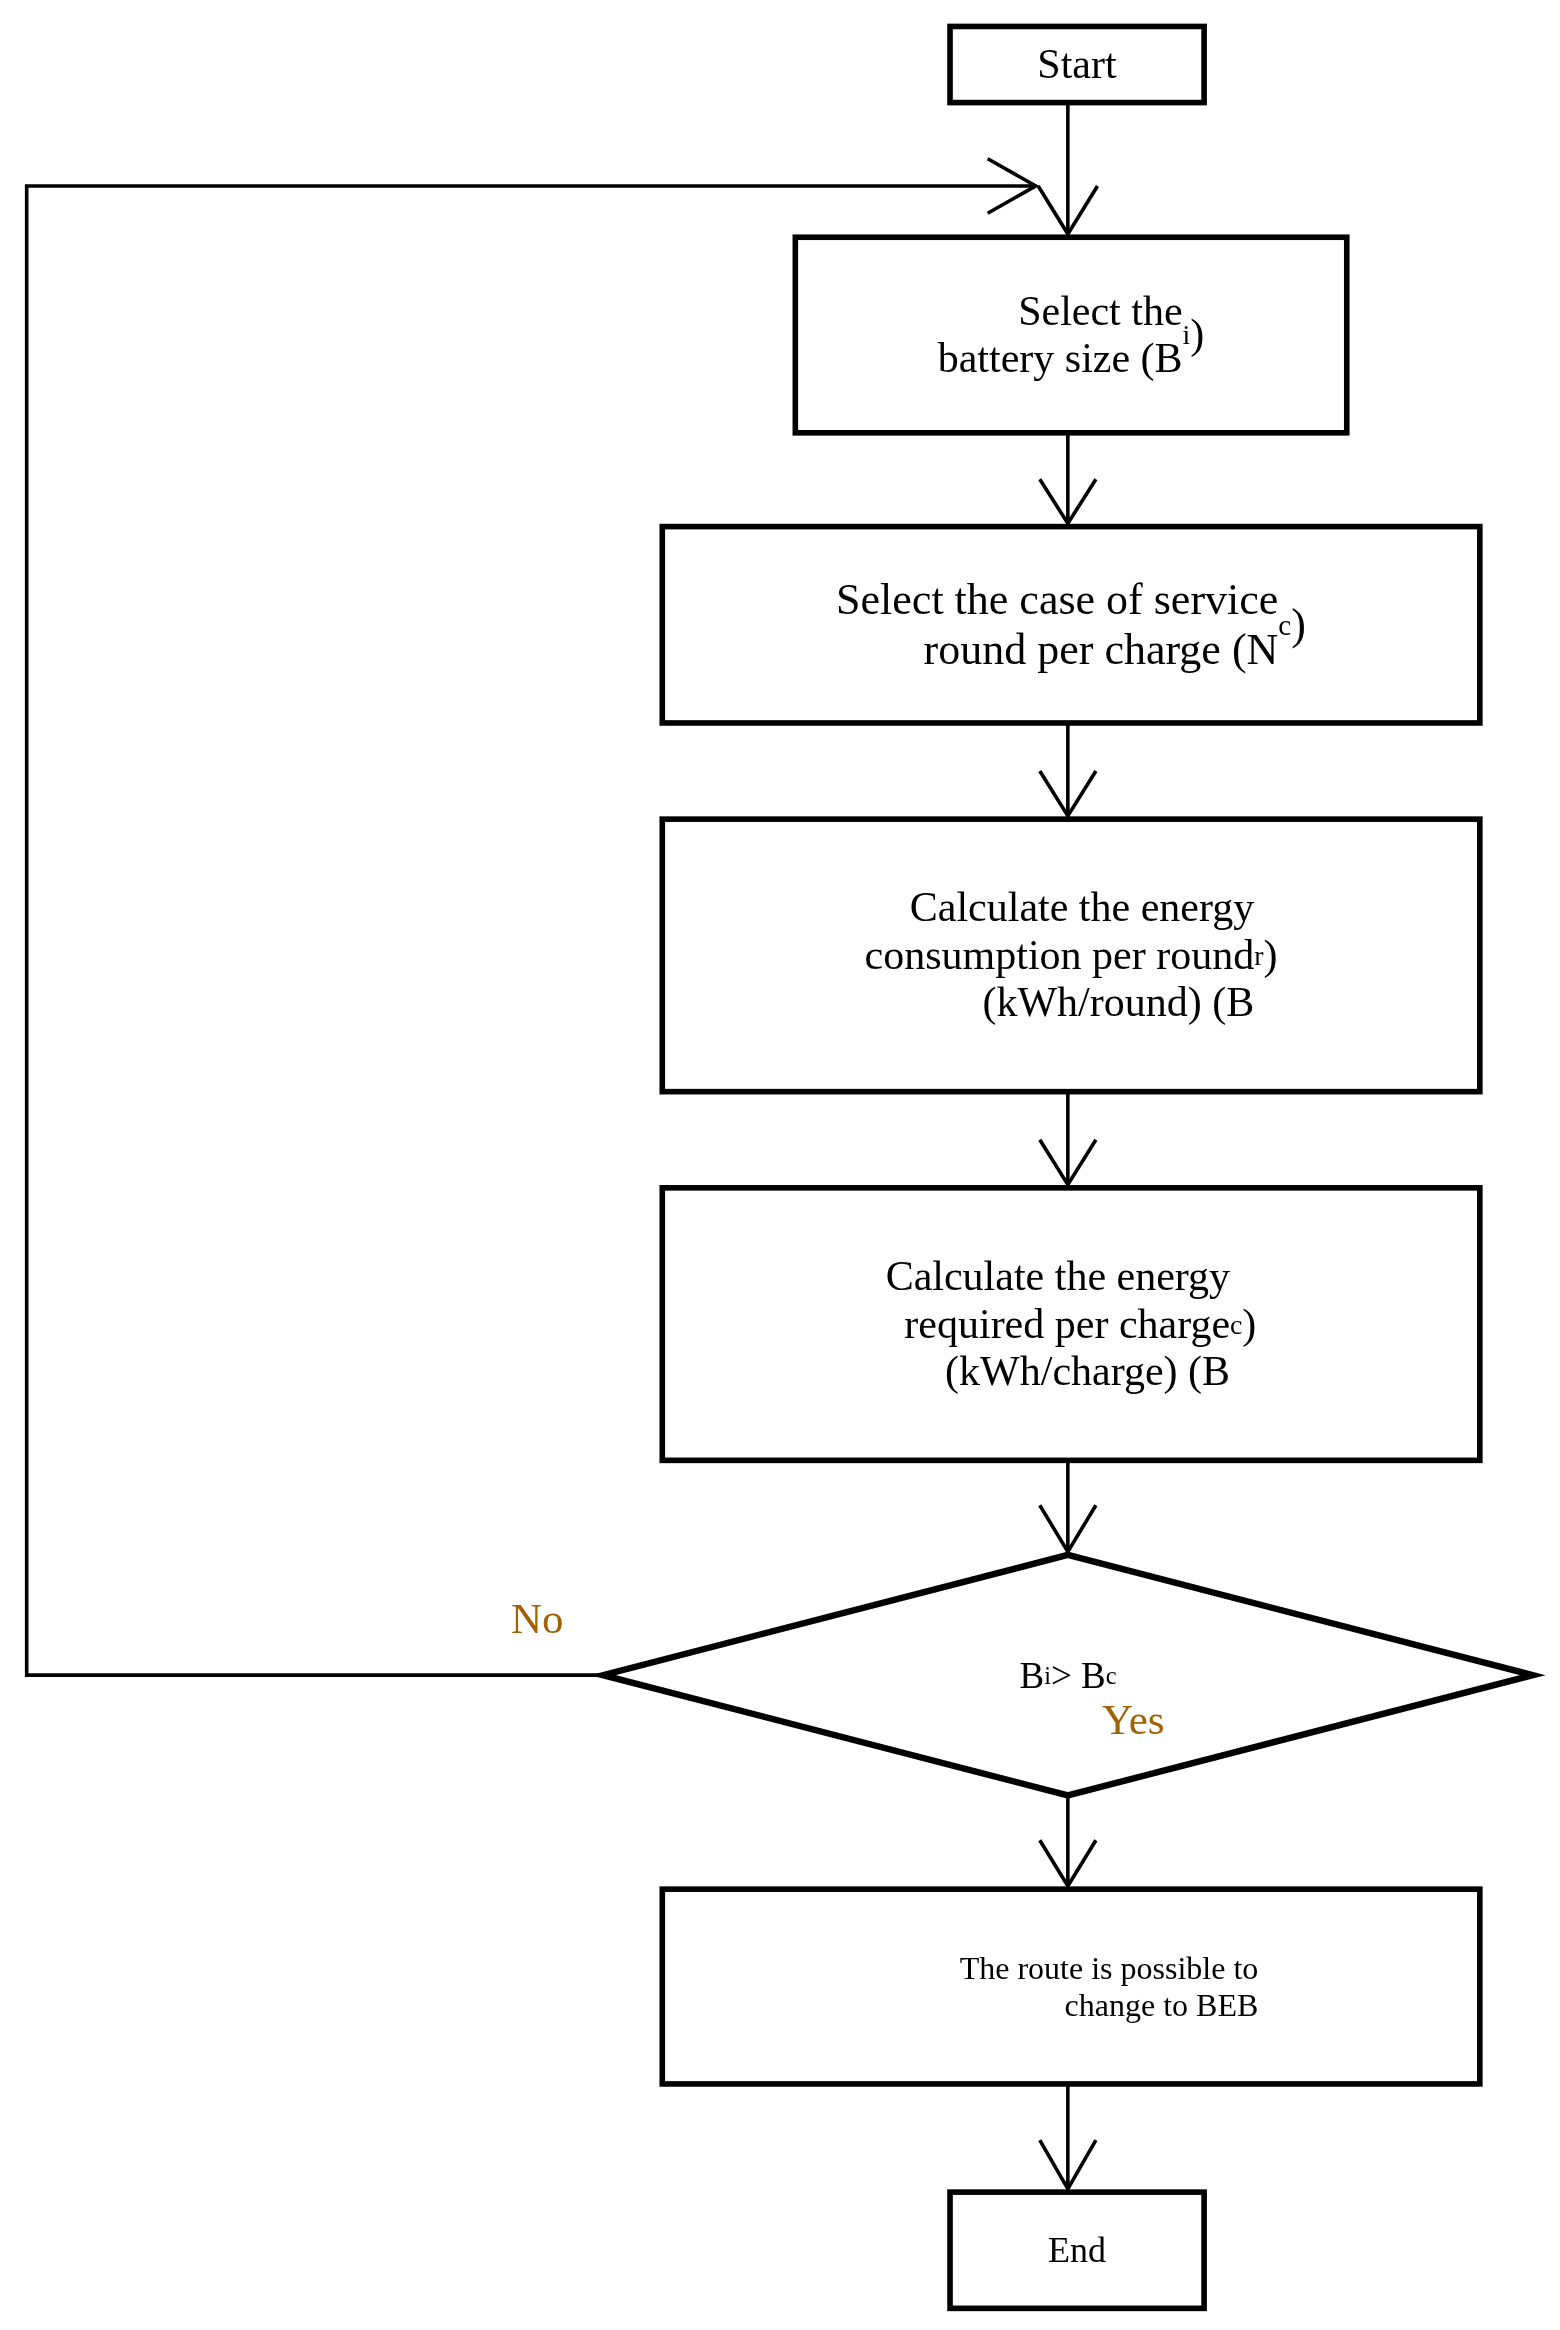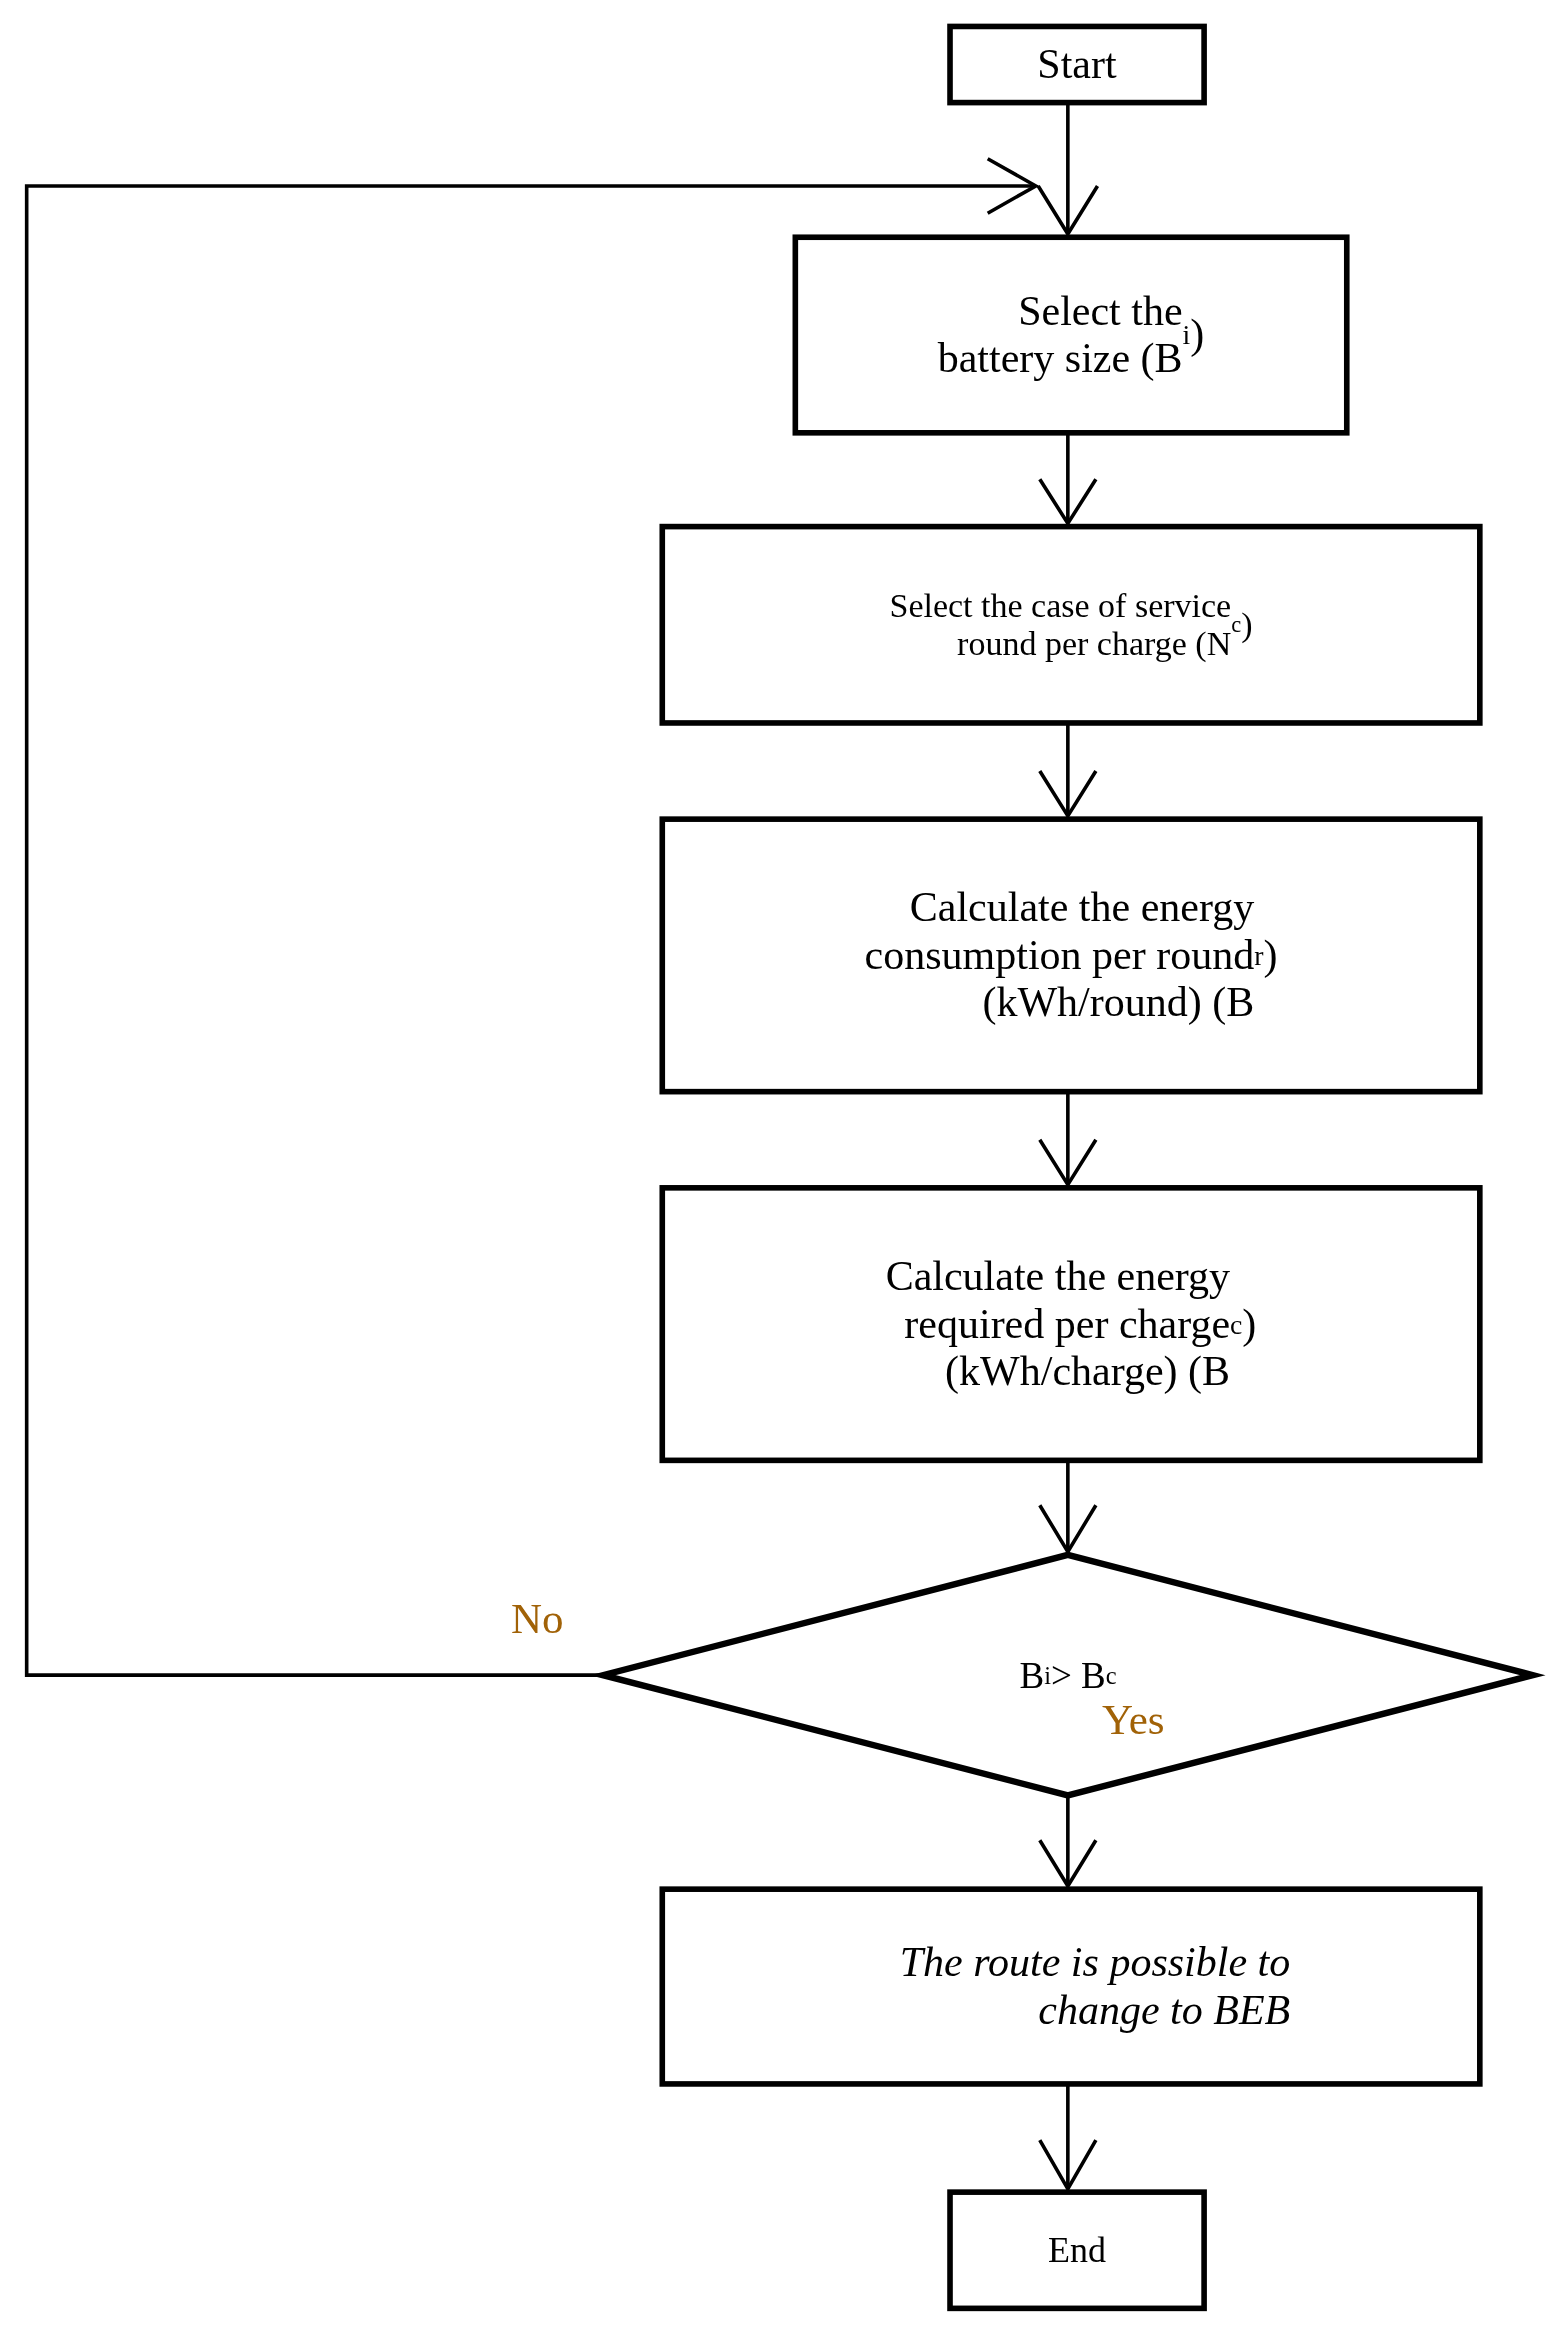--- a/index.html
+++ b/index.html
@@ -130,29 +130,29 @@
     <g>
       <line class="edge-line" x1="1332" y1="2600" x2="1332" y2="2731"></line>
       <polyline class="edge-arrowhead" points="1297,2670 1332,2731 1367,2670"></polyline>
     </g>
   </svg>
 
   <div class="node-text" style="left:950px; top:26.5px; width:254px; height:76px; font-size:42px;">Start</div>
 
   <div class="node-text" style="left:795px; top:237px; width:552px; height:196px; font-size:42px;">Select the<br>battery size (B<sub>i</sub>)</div>
 
-  <div class="node-text" style="left:662px; top:527px; width:818px; height:196px; font-size:34px;">Select the case of service<br>round per charge (N<sub>c</sub>)</div>
+  <div class="node-text" style="left:662px; top:527px; width:818px; height:196px; font-size:44px;">Select the case of service<br>round per charge (N<sub>c</sub>)</div>
 
   <div class="node-text" style="left:662px; top:819px; width:818px; height:273px; font-size:42px;">Calculate the energy<br>consumption per round<br>(kWh/round) (B<sub>r</sub>)</div>
 
   <div class="node-text" style="left:662px; top:1188px; width:818px; height:273px; font-size:42px;">Calculate the energy<br>required per charge<br>(kWh/charge) (B<sub>c</sub>)</div>
 
   <div class="node-text" style="left:948px; top:1651px; width:240px; height:50px; font-size:37px;">B<sub>i</sub> &gt; B<sub>c</sub></div>
 
-  <div class="node-text" style="left:686px; top:1889px; width:818px; height:195px; font-size:42px;font-style:italic;">The route is possible to<br>change to BEB</div>
+  <div class="node-text" style="left:700px; top:1889px; width:818px; height:195px; font-size:32px;">The route is possible to<br>change to BEB</div>
 
   <div class="node-text" style="left:950px; top:2192px; width:254px; height:116px; font-size:36px;">End</div>
 
   <div class="edge-label" style="left:511px; top:1594px; font-size:43px;">No</div>
 
   <div class="edge-label" style="left:1102px; top:1695px; font-size:43px;">Yes</div>
 
 </div>
 
 

